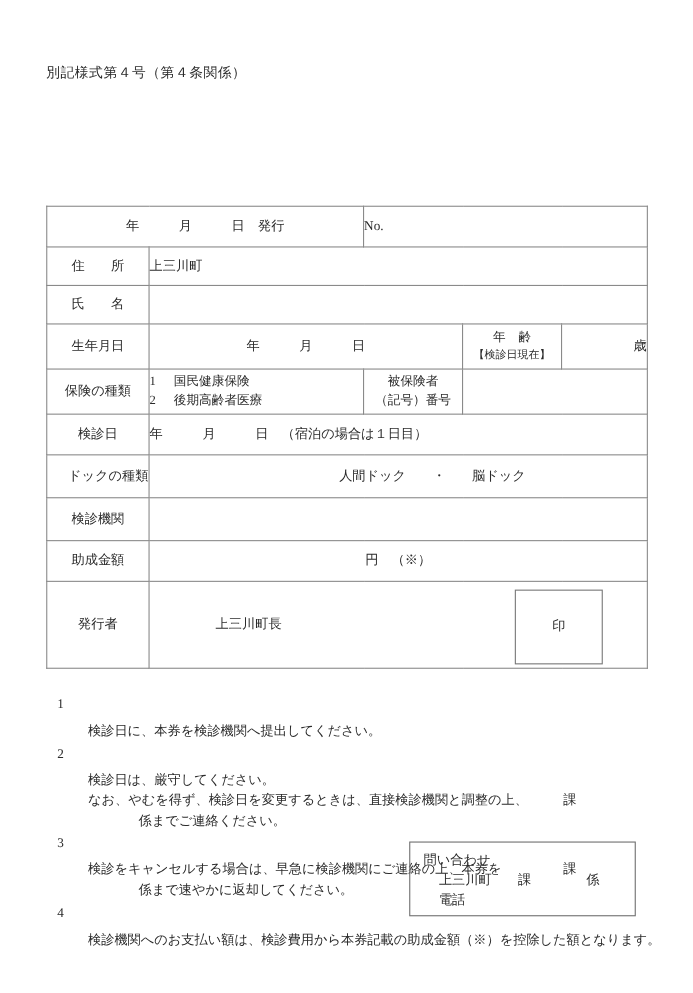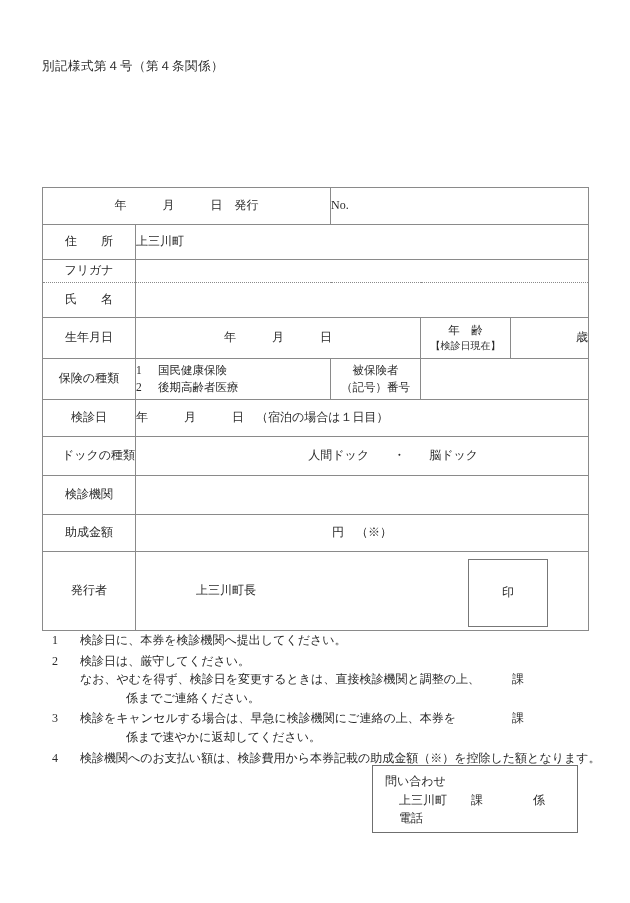--- a/index.html
+++ b/index.html
@@ -166,21 +166,21 @@
   }
   .note {
     display: flex;
     margin-bottom: 2px;
   }
   .note-num {
     width: 28px;
     flex: 0 0 28px;
     text-align: left;
   }
-  .note-body { flex: 1 1 auto; }
+  .note-body { flex: 1 1 auto; margin-top: 24px; }
   .note-line { position: relative; white-space: nowrap; }
   .note-line .tail {
     position: absolute;
     left: 432px;
     top: 0;
   }
   .note-sub { padding-left: 46px; }
 
   
   .contact-box {
@@ -222,24 +222,20 @@
       <tr class="r-issue">
         <td colspan="2" class="issue-date">年　　　月　　　日　発行</td>
         <td colspan="3" class="no-cell">No.</td>
       </tr>
 
       <tr class="r-addr">
         <td class="lbl">住　　所</td>
         <td colspan="4" class="cell-pad">上三川町</td>
       </tr>
 
-      <tr class="r-furi">
-        <td class="lbl">フリガナ</td>
-        <td colspan="4" class="cell-pad"></td>
-      </tr>
 
       <tr class="r-name">
         <td class="lbl">氏　　名</td>
         <td colspan="4" class="cell-pad"></td>
       </tr>
 
       <tr class="r-birth">
         <td class="lbl">生年月日</td>
         <td colspan="2" class="ctr">年　　　月　　　日</td>
         <td class="age-label">

